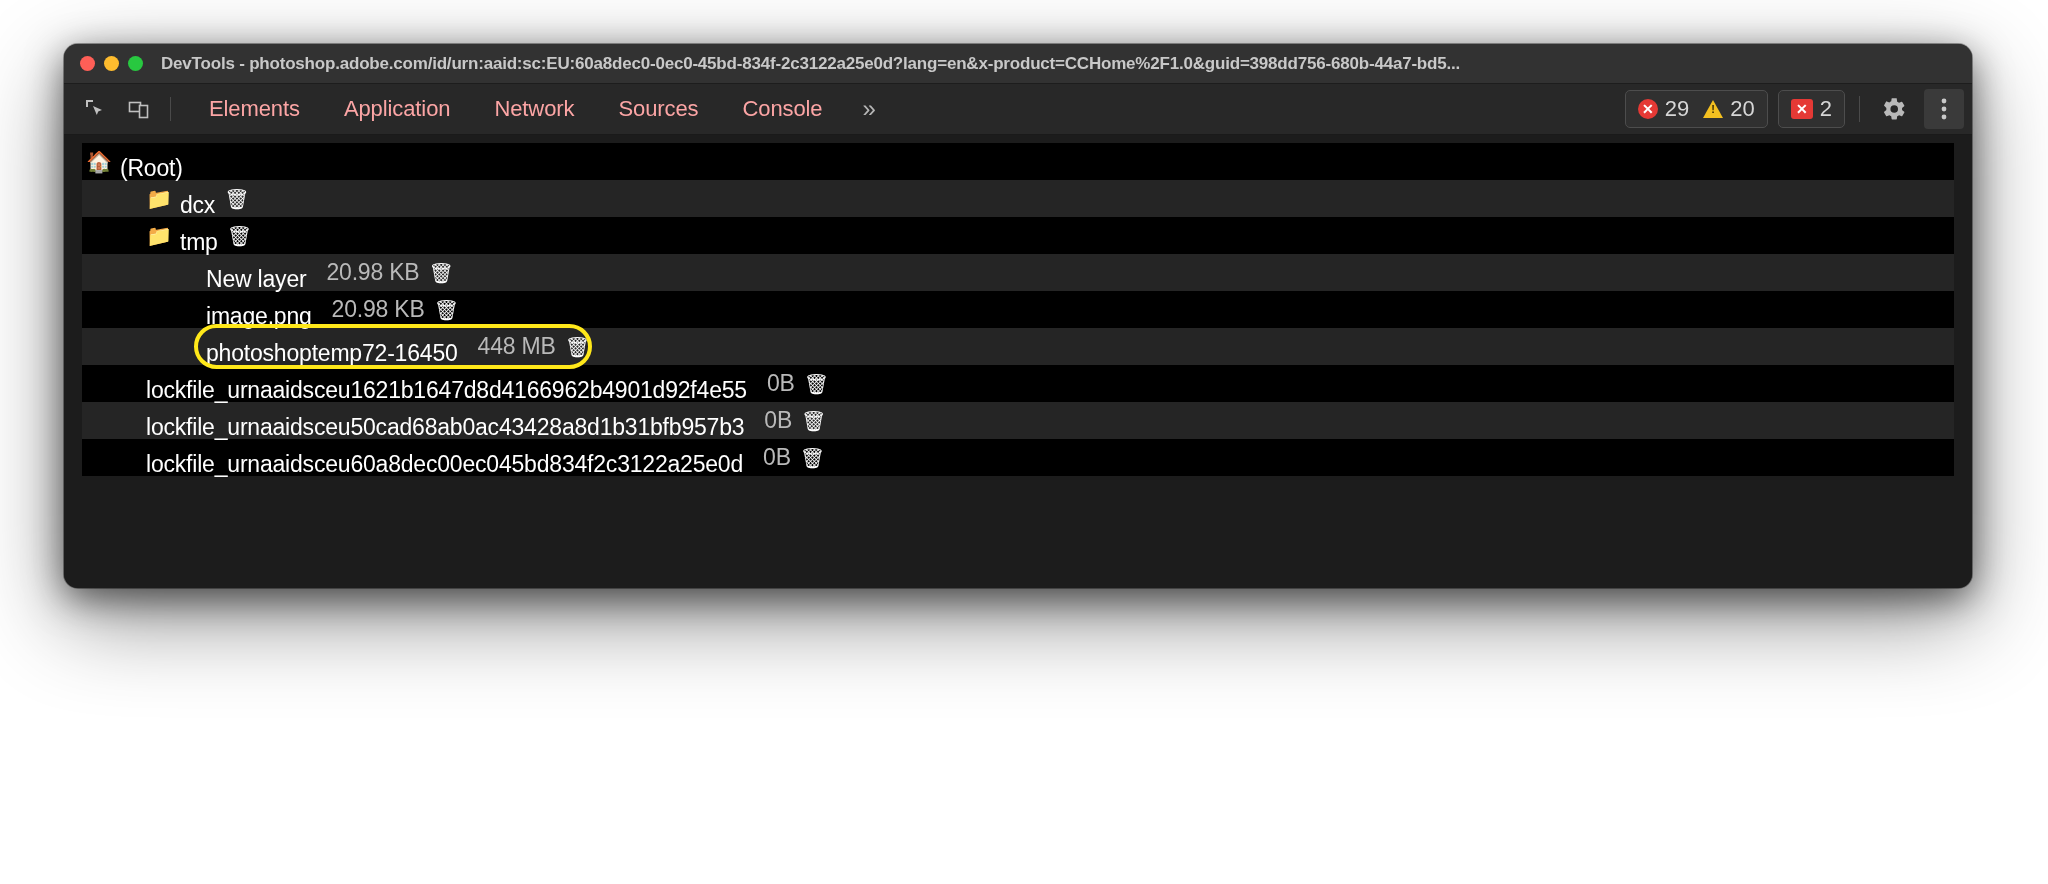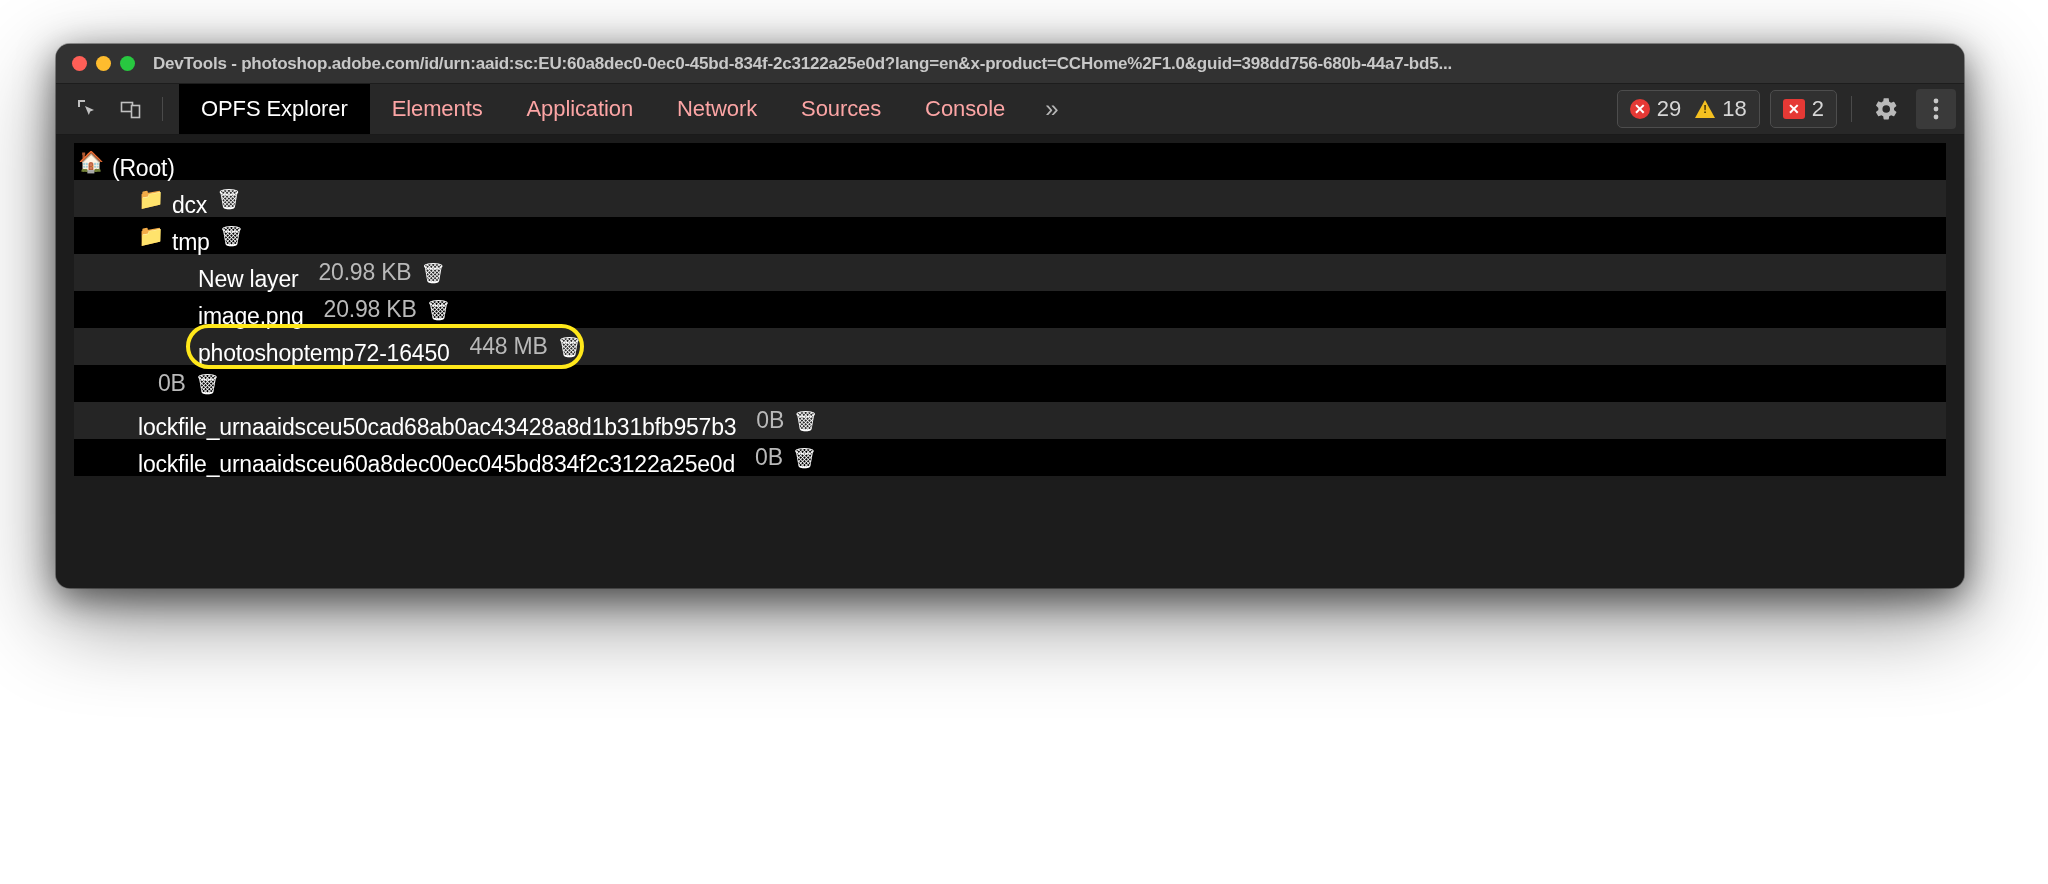--- a/index.html
+++ b/index.html
@@ -18,21 +18,21 @@
   .canvas {
     position: relative;
     width: 2048px;
     height: 884px;
     background: #ffffff;
   }
 
   
   .window {
     position: absolute;
-    left: 56px;
+    left: 64px;
     top: 44px;
     width: 1908px;
     height: 544px;
     background: #2b2b2b;
     border-radius: 14px;
     box-shadow:
       0 10px 36px rgba(0,0,0,0.55),
       0 30px 90px rgba(0,0,0,0.45),
       0 0 0 1px rgba(0,0,0,0.35);
     overflow: hidden;
@@ -310,23 +310,20 @@
         <div class="icon-btn">
           <svg width="24" height="24" viewBox="0 0 24 24" fill="none">
             <rect x="2.5" y="5.5" width="11" height="9" stroke="#c0c0c0" stroke-width="1.6" fill="none"></rect>
             <rect x="12.5" y="8.5" width="8" height="12" stroke="#c0c0c0" stroke-width="1.6" fill="#282828"></rect>
           </svg>
         </div>
         <div class="vsep"></div>
       </div>
 
       <div class="tabs">
-        <div class="tab active">
-          <span>OPFS Explorer</span>
-        </div>
         <div class="tab">
           <span>Elements</span>
         </div>
         <div class="tab">
           <span>Application</span>
         </div>
         <div class="tab">
           <span>Network</span>
         </div>
         <div class="tab">
@@ -341,21 +338,21 @@
       </div>
 
       <div class="toolbar-right">
         <div class="badge-group">
           <div class="badge">
             <span class="err-circle">✕</span>
             <span>29</span>
           </div>
           <div class="badge">
             <span class="warn-tri"></span>
-            <span>18</span>
+            <span>20</span>
           </div>
         </div>
         <div class="badge-group">
           <div class="badge">
             <span class="err-square">✕</span>
             <span>2</span>
           </div>
         </div>
         <div class="tb-divider"></div>
         <div class="gear">
@@ -404,20 +401,21 @@
             <span class="trash">🗑</span>
           </div>
           <div class="row even">
             <span class="ind" style="width: 120px;"></span>
             <span class="rowname">photoshoptemp72-16450</span>
             <span class="rowsize">448 MB</span>
             <span class="trash">🗑</span>
           </div>
           <div class="row odd">
             <span class="ind" style="width: 60px;"></span>
+            <span class="rowname">lockfile_urnaaidsceu1621b1647d8d4166962b4901d92f4e55</span>
             <span class="rowsize">0B</span>
             <span class="trash">🗑</span>
           </div>
           <div class="row even">
             <span class="ind" style="width: 60px;"></span>
             <span class="rowname">lockfile_urnaaidsceu50cad68ab0ac43428a8d1b31bfb957b3</span>
             <span class="rowsize">0B</span>
             <span class="trash">🗑</span>
           </div>
           <div class="row odd">

